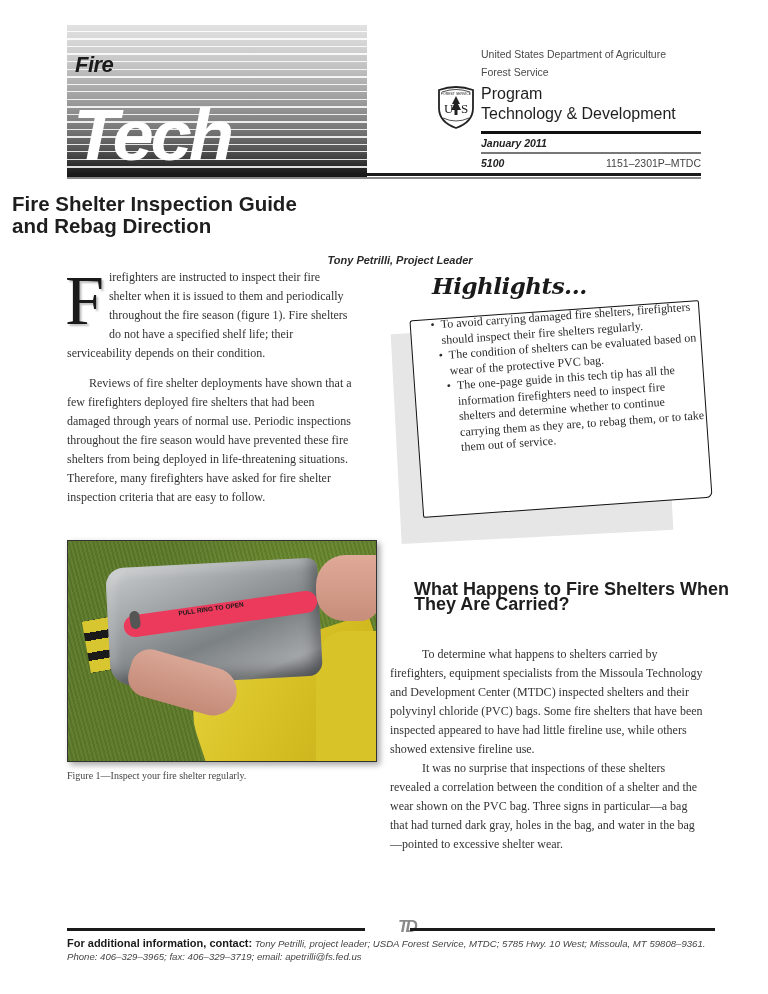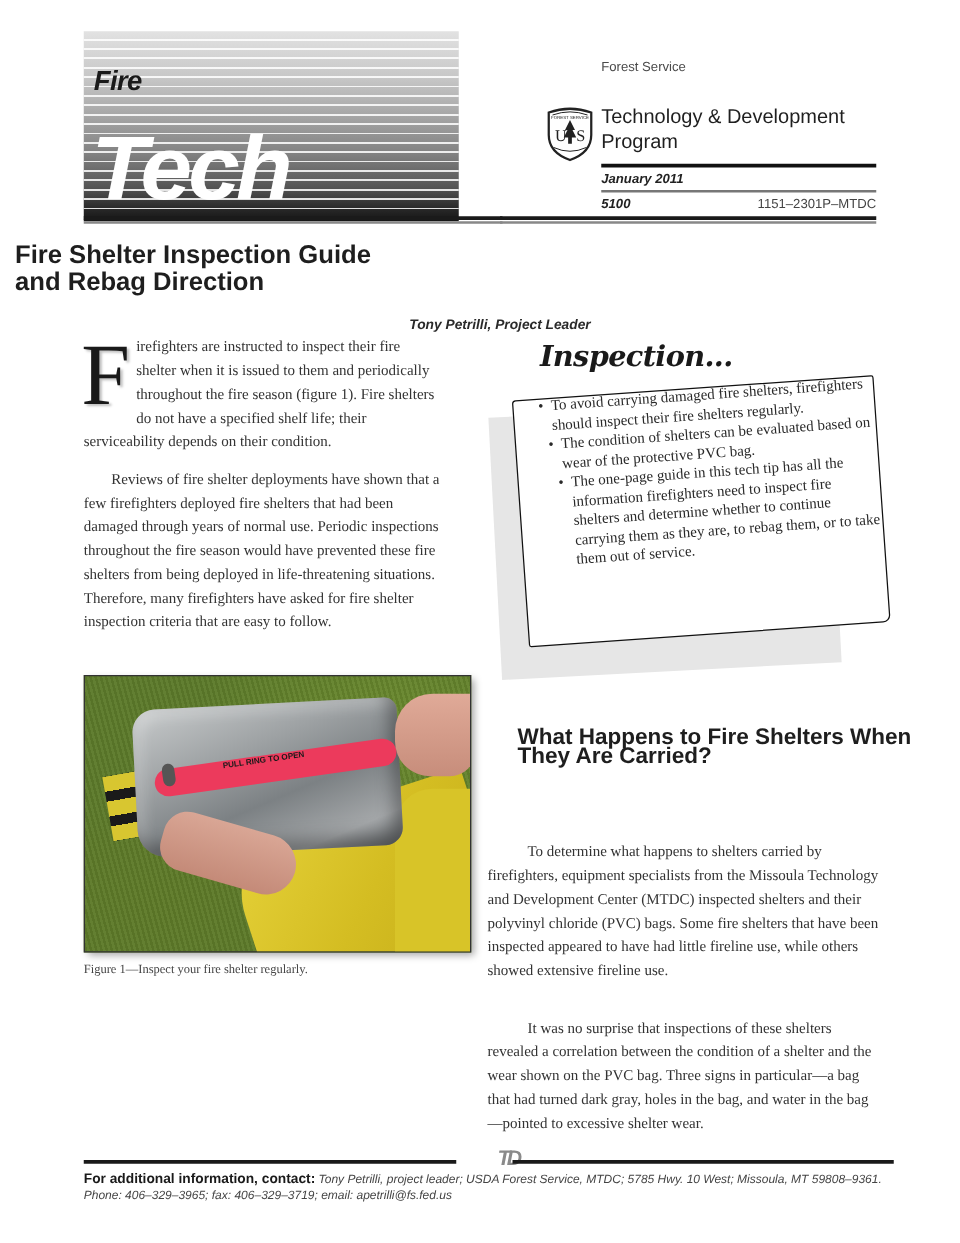--- a/index.html
+++ b/index.html
@@ -170,21 +170,21 @@
 
   
   .section-head {
     position: absolute; left: 390px; top: 582px; width: 320px;
     font-family: "Liberation Sans", sans-serif; font-weight: bold; font-size: 18px; line-height: 15px; color: #1e1e1e; margin-left: 24px;
   }
   .right-col {
     position: absolute; left: 390px; top: 645px; width: 316px;
     font-size: 12px; line-height: 19px; color: #333;
   }
-  .right-col p { text-indent: 32px; margin-top: 27px; }
+  .right-col p { text-indent: 32px; }
 
   
   .footer-rule-l { position: absolute; left: 67px; top: 928px; width: 298px; height: 2.5px; background: #1a1a1a; }
   .footer-rule-r { position: absolute; left: 410px; top: 928px; width: 305px; height: 2.5px; background: #1a1a1a; }
   .td-logo {
     position: absolute; left: 374px; top: 918px; width: 32px; height: 18px;
     font-family: "Liberation Sans", sans-serif; font-style: italic; font-weight: bold; font-size: 17px;
     color: #8a8a8a; letter-spacing: -3px; line-height: 18px; margin-left: 24px;
   }
   .footer-text {
@@ -198,34 +198,35 @@
 <body>
 
 <div class="masthead">
   <div class="fire-label">Fire</div>
   <div class="techtips">Tech Tips</div>
 </div>
 <div class="mast-rule-left"></div>
 <div class="mast-rule-left2"></div>
 
 <div class="agency">
+  <div>United States Department of Agriculture</div>
   <div>Forest Service</div>
 </div>
 <svg class="shield" viewBox="0 0 42 46">
   <path d="M4 6 Q21 0 38 6 L38 24 Q38 38 21 44 Q4 38 4 24 Z" fill="#fff" stroke="#222" stroke-width="1.8"></path>
   <path d="M7 8 Q21 3 35 8" fill="none" stroke="#222" stroke-width="0.8"></path>
   <text x="21" y="11" font-size="3.5" text-anchor="middle" fill="#222" font-family="Liberation Sans, sans-serif">FOREST SERVICE</text>
   <text x="9" y="29" font-size="13" fill="#222" font-family="Liberation Serif, serif">U</text>
   <text x="26" y="29" font-size="13" fill="#222" font-family="Liberation Serif, serif">S</text>
   <path d="M21 12 L25 20 L23 20 L26 26 L22.5 26 L22.5 31 L19.5 31 L19.5 26 L16 26 L19 20 L17 20 Z" fill="#222"></path>
   <path d="M8 34 Q21 40 34 34" fill="none" stroke="#222" stroke-width="0.8"></path>
 </svg>
 <div class="program">
+  <div>Program</div>
   <div>Technology &amp; Development</div>
-  <div>Program</div>
 </div>
 <div class="hdr-rule1"></div>
 <div class="hdr-date">January 2011</div>
 <div class="hdr-rule2"></div>
 <div class="hdr-code">5100</div>
 <div class="hdr-pub">1151–2301P–MTDC</div>
 <div class="hdr-rule3"></div>
 <div class="hdr-rule4"></div>
 
 <h1 class="title">
@@ -234,21 +235,21 @@
 </h1>
 <div class="byline">Tony Petrilli, Project Leader</div>
 
 <div class="left-col">
   <p>
     <span class="dropcap">F</span><span>irefighters are instructed to inspect their fire shelter when it is issued to them and periodically throughout the fire season (figure 1). Fire shelters do not have a specified shelf life; their serviceability depends on their condition.</span>
   </p>
   <p class="indent">Reviews of fire shelter deployments have shown that a few firefighters deployed fire shelters that had been damaged through years of normal use. Periodic inspections throughout the fire season would have prevented these fire shelters from being deployed in life-threatening situations. Therefore, many firefighters have asked for fire shelter inspection criteria that are easy to follow.</p>
 </div>
 
-<div class="hl-title">Inspection...</div>
+<div class="hl-title">Highlights...</div>
 <div class="hl-shadow"></div>
 <div class="hl-box"></div>
 <ul class="hl-list">
   <li>To avoid carrying damaged fire shelters, firefighters should inspect their fire shelters regularly.</li>
   <li>The condition of shelters can be evaluated based on wear of the protective PVC bag.</li>
   <li>The one-page guide in this tech tip has all the information firefighters need to inspect fire shelters and determine whether to continue carrying them as they are, to rebag them, or to take them out of service.</li>
 </ul>
 
 <div class="figure">
   <div class="fig-grass-texture"></div>

